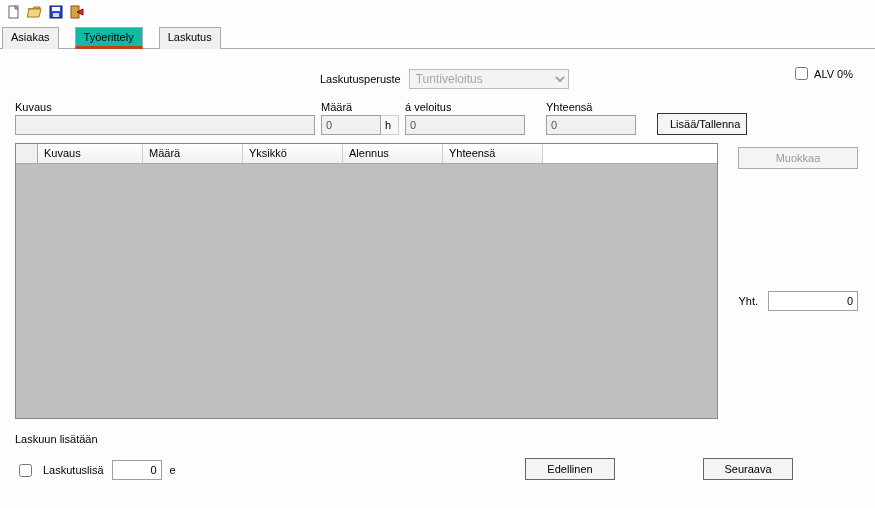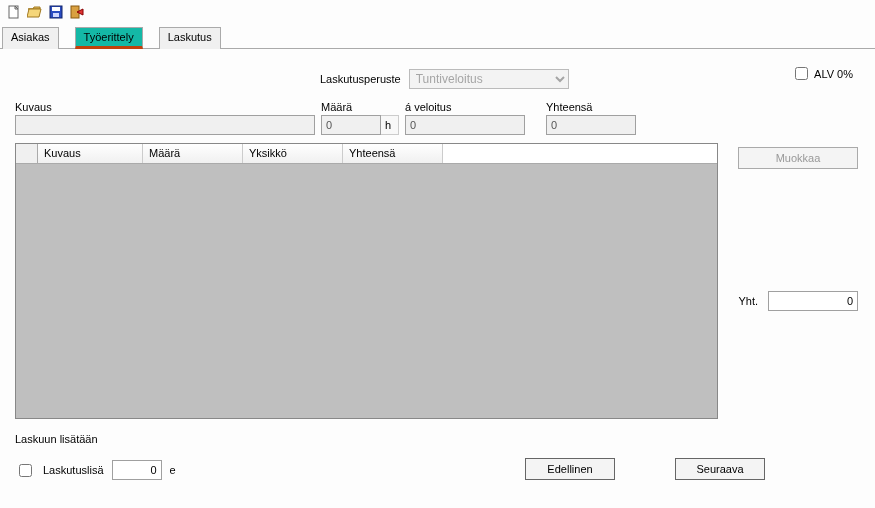--- a/index.html
+++ b/index.html
@@ -159,21 +159,21 @@
   }
   .laskuun-block { margin-top: 14px; }
   .laskuun-block .title { margin-bottom: 15px; }
   .laskutuslisa-row { display:flex; align-items:center; gap:8px; }
   .laskutuslisa-row input[type=text] {
     width:50px; height:20px; text-align:right;
     border:1px solid #a0a0a0; background:#fff;
     font-size:11px; padding:2px 4px;
   }
   .nav-row {
-    display:flex; gap:60px; justify-content:flex-start;
+    display:flex; gap:88px; justify-content:flex-start;
     margin-left: 510px; margin-top: -22px;
   }
   .nav-row .btn { width: 90px; }
 </style>
 </head>
 <body>
 
 <div class="toolbar">
   <div class="toolbar-icon">
     <svg width="16" height="16" viewBox="0 0 16 16">
@@ -237,29 +237,31 @@
     <div class="field">
       <label>á veloitus</label>
       <input class="txt" style="width: 120px;" value="0">
     </div>
     <div style="width:15px"></div>
     <div class="field">
       <label>Yhteensä</label>
       <input class="txt" style="width: 90px;" value="0">
     </div>
     <div style="width:15px"></div>
+    <button class="btn btn-outlined" style="width:90px">Lisää/Tallenna</button>
   </div>
 
   <div class="grid-wrap">
     <div class="grid">
       <div class="grid-header">
         <div class="gh rowhdr"></div>
         <div class="gh" style="width:105px">Kuvaus</div>
         <div class="gh" style="width:100px">Määrä</div>
         <div class="gh" style="width:100px">Yksikkö</div>
+        <div class="gh" style="width:100px">Alennus</div>
         <div class="gh" style="width:100px">Yhteensä</div>
       </div>
     </div>
     <div class="side-buttons">
       <button class="btn" disabled="">Muokkaa</button>
       <div class="yht-row">
         <span>Yht.</span>
         <input type="text" value="0" style="">
       </div>
     </div>

